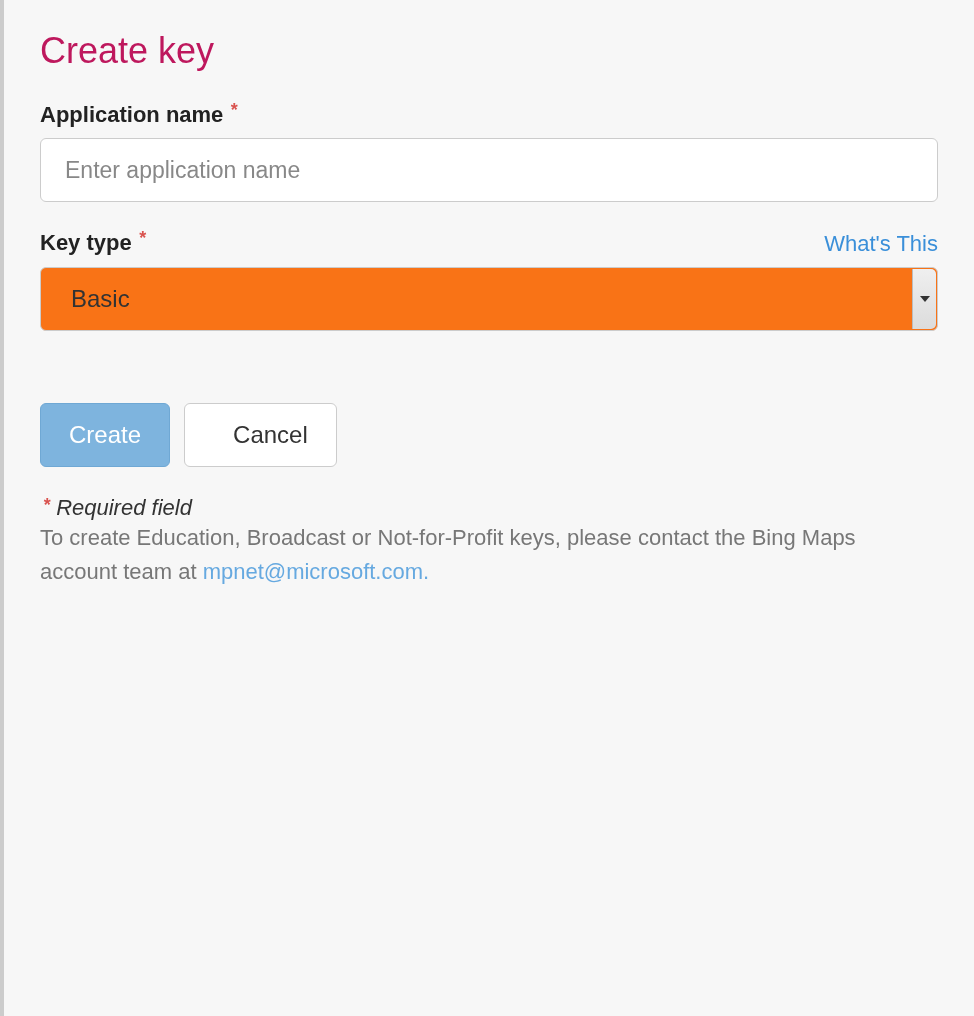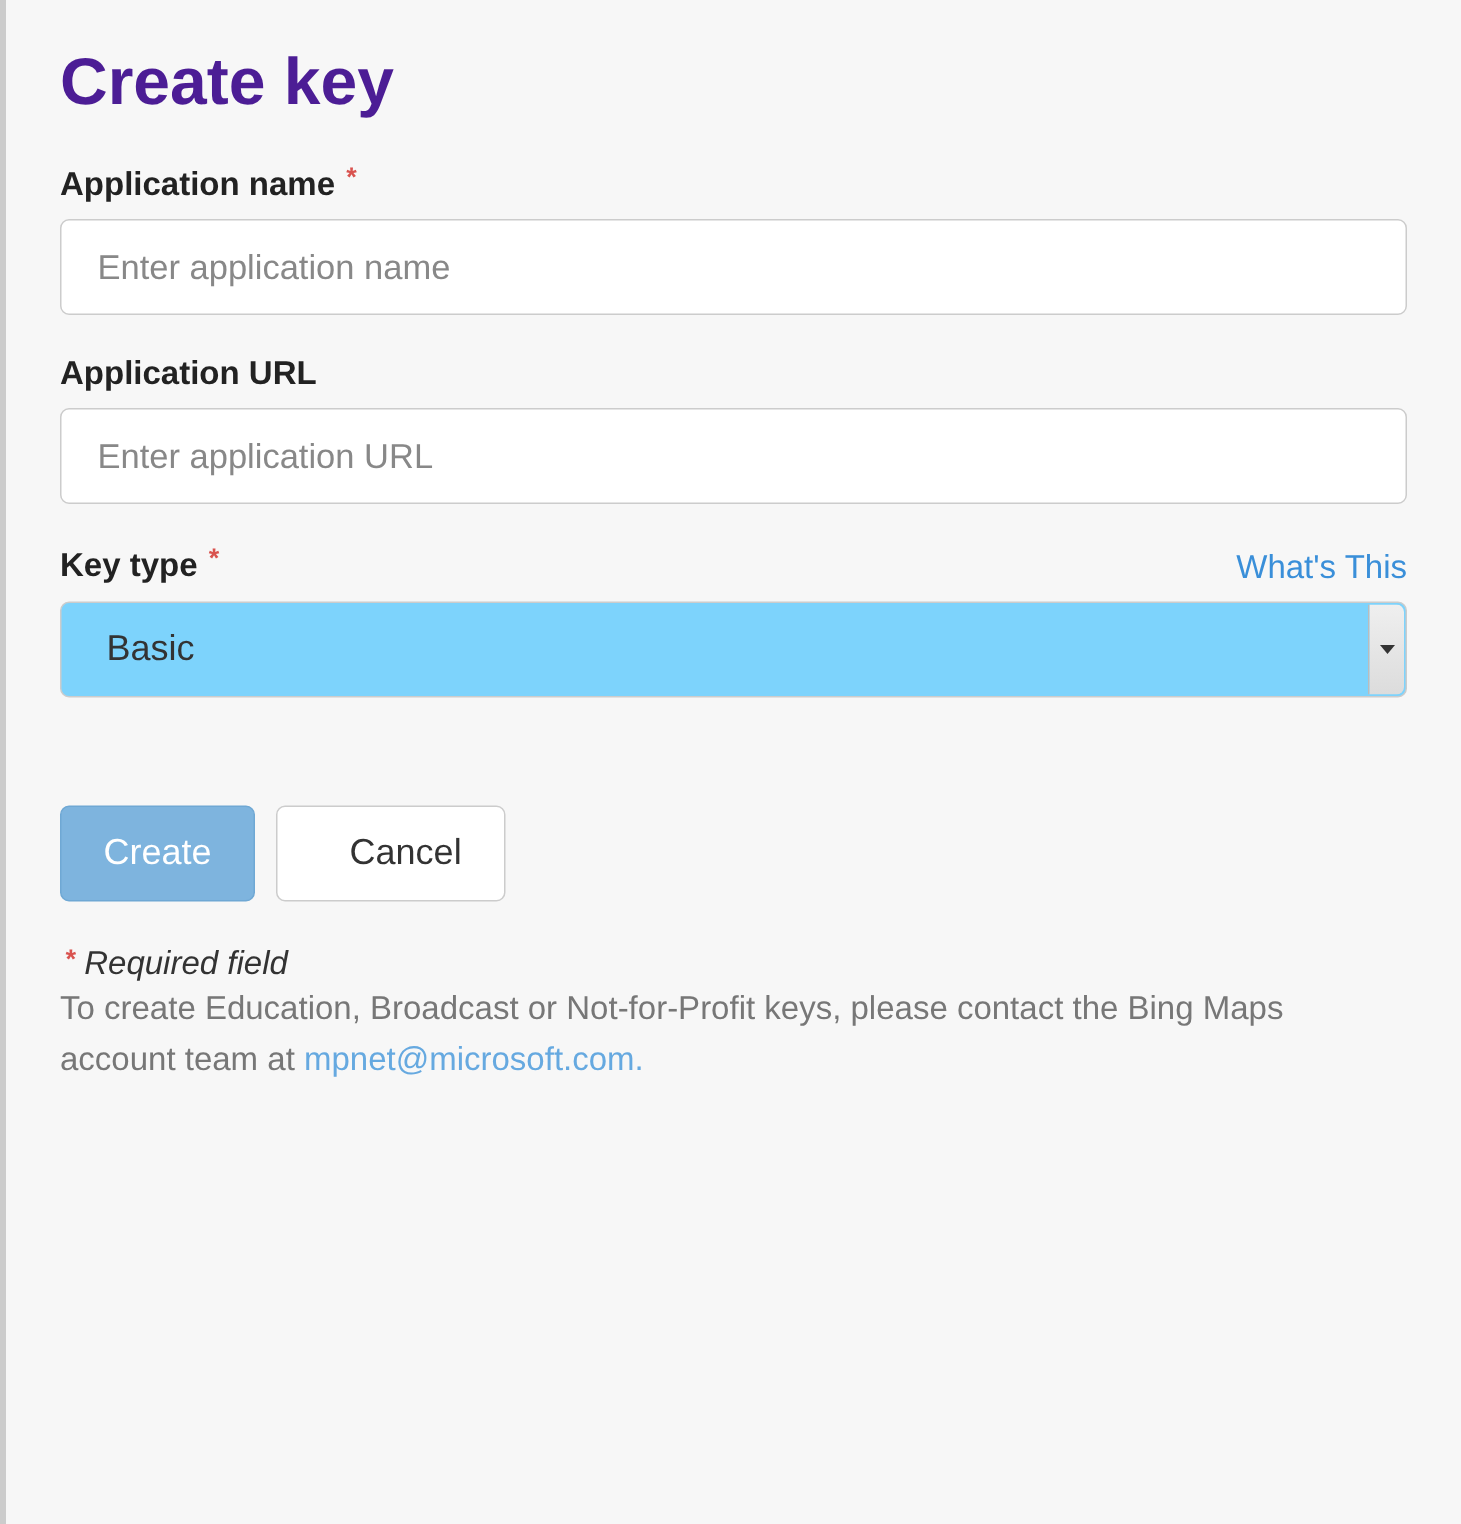--- a/index.html
+++ b/index.html
@@ -7,23 +7,23 @@
       font-family: -apple-system, BlinkMacSystemFont, "Segoe UI", Helvetica, Arial, sans-serif;
       background: #f7f7f7;
       width: 974px;
       height: 1016px;
       border-left: 4px solid #ccc;
     }
     .container {
       padding: 30px 36px 20px 36px;
     }
     h1 {
-      font-size: 44px;
-      font-weight: 700;
-      color: #4c1d95;
+      font-size: 36px;
+      font-weight: 400;
+      color: #be185d;
       margin-bottom: 28px;
     }
     .form-group { margin-bottom: 26px; }
     .label-row {
       display: flex;
       justify-content: space-between;
       align-items: baseline;
       margin-bottom: 10px;
     }
     .label {
@@ -54,21 +54,21 @@
       color: #333;
       padding: 0 24px;
     }
     .text-input::placeholder { color: #888; }
     .select-wrap {
       position: relative;
       width: 100%;
       height: 64px;
       border: 1px solid #ccc;
       border-radius: 6px;
-      background: #7dd3fc;
+      background: #f97316;
       display: flex;
       align-items: center;
       padding: 0 0 0 30px;
       font-size: 24px;
       color: #333;
     }
     .select-wrap.focused {
       outline: 2px solid #4a9ae9;
       outline-offset: -1px;
       box-shadow: 0 0 0 3px rgba(74,154,233,0.25);
@@ -150,28 +150,20 @@
   <div class="form-group">
     <div class="label-row">
       <div>
         <span class="label">Application name</span>
         <span class="req">*</span>
       </div>
     </div>
     <input type="text" class="text-input" placeholder="Enter application name" style="">
   </div>
 
-  <div class="form-group">
-    <div class="label-row">
-      <div>
-        <span class="label">Application URL</span>
-      </div>
-    </div>
-    <input type="text" class="text-input" placeholder="Enter application URL" style="">
-  </div>
 
   <div class="form-group">
     <div class="label-row">
       <div>
         <span class="label">Key type</span>
         <span class="req">*</span>
       </div>
       <a class="link">What's This</a>
     </div>
     <div class="select-wrap">

